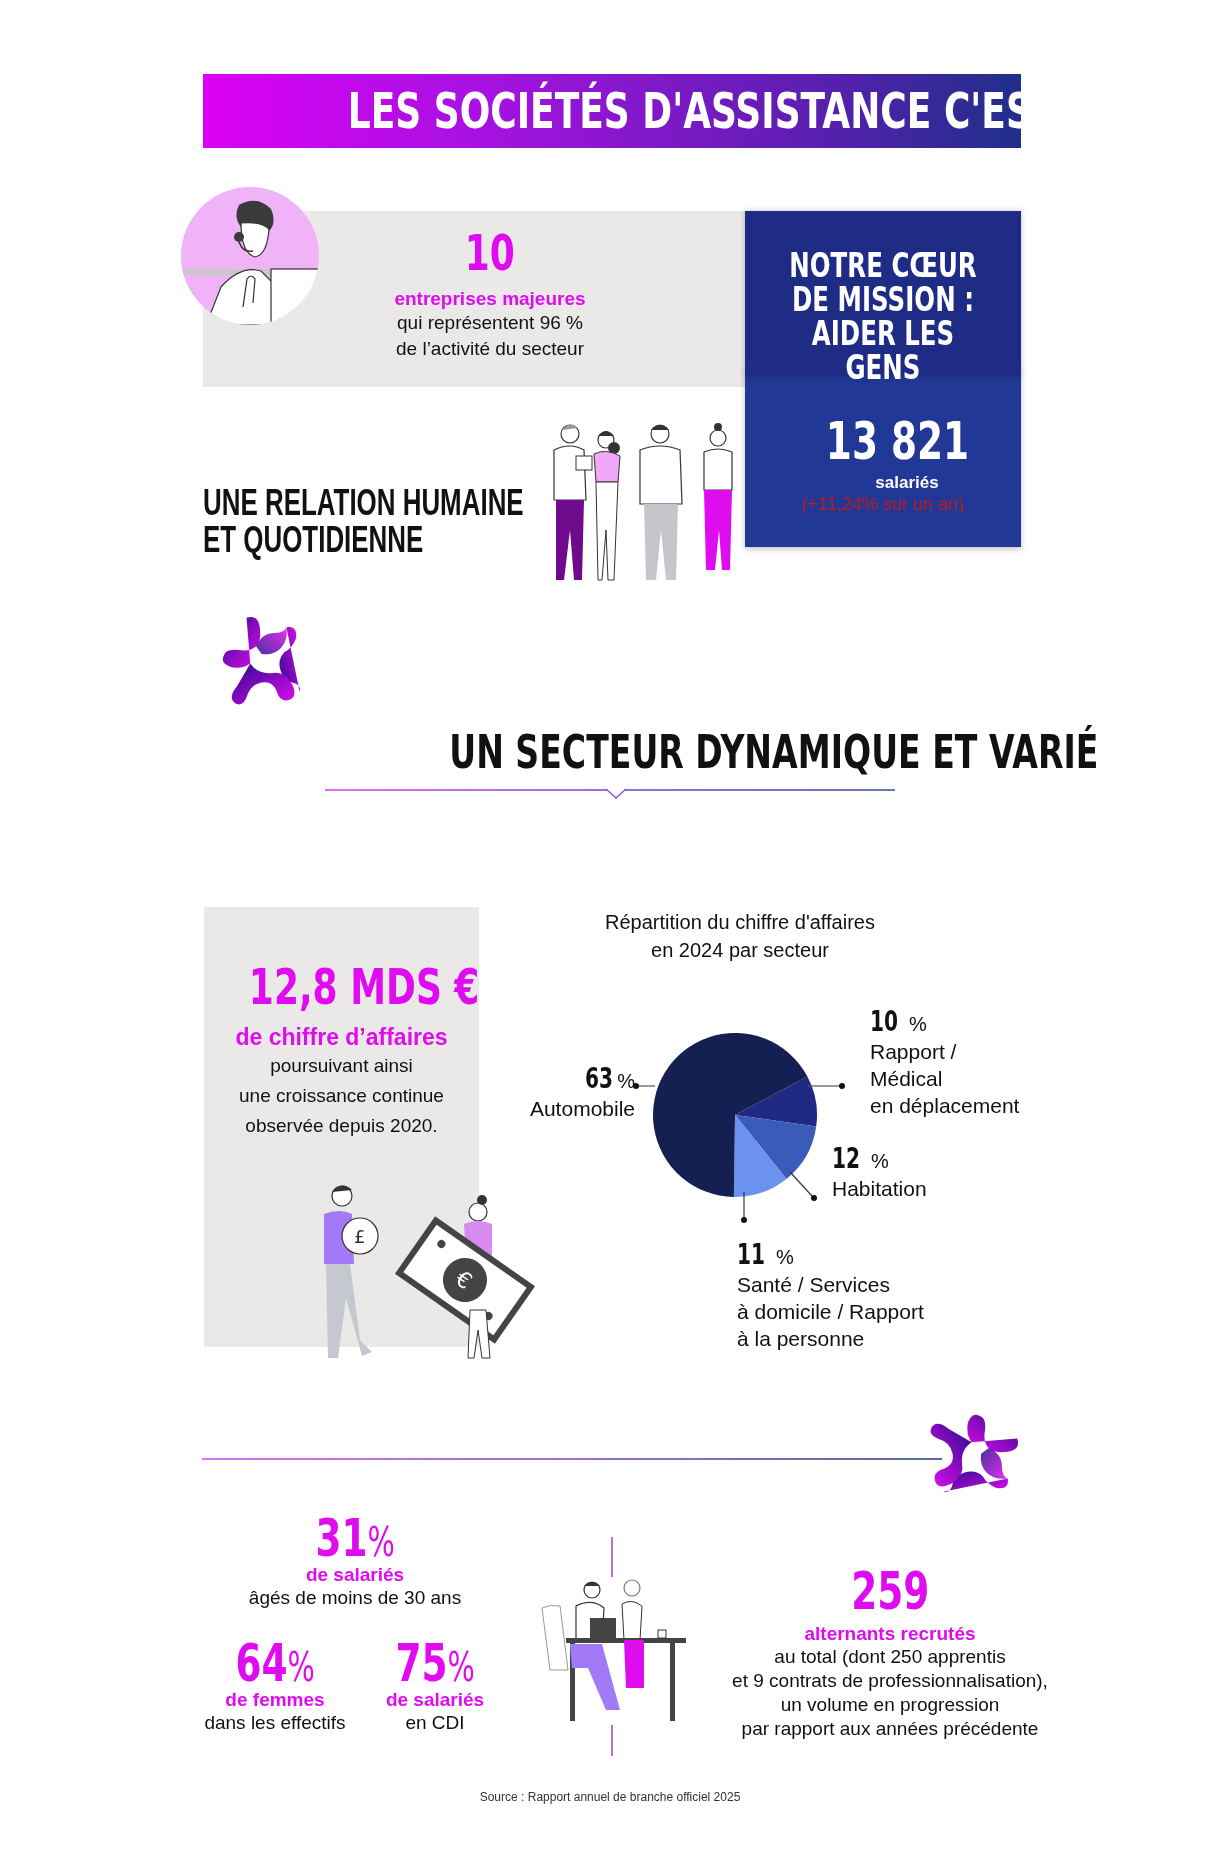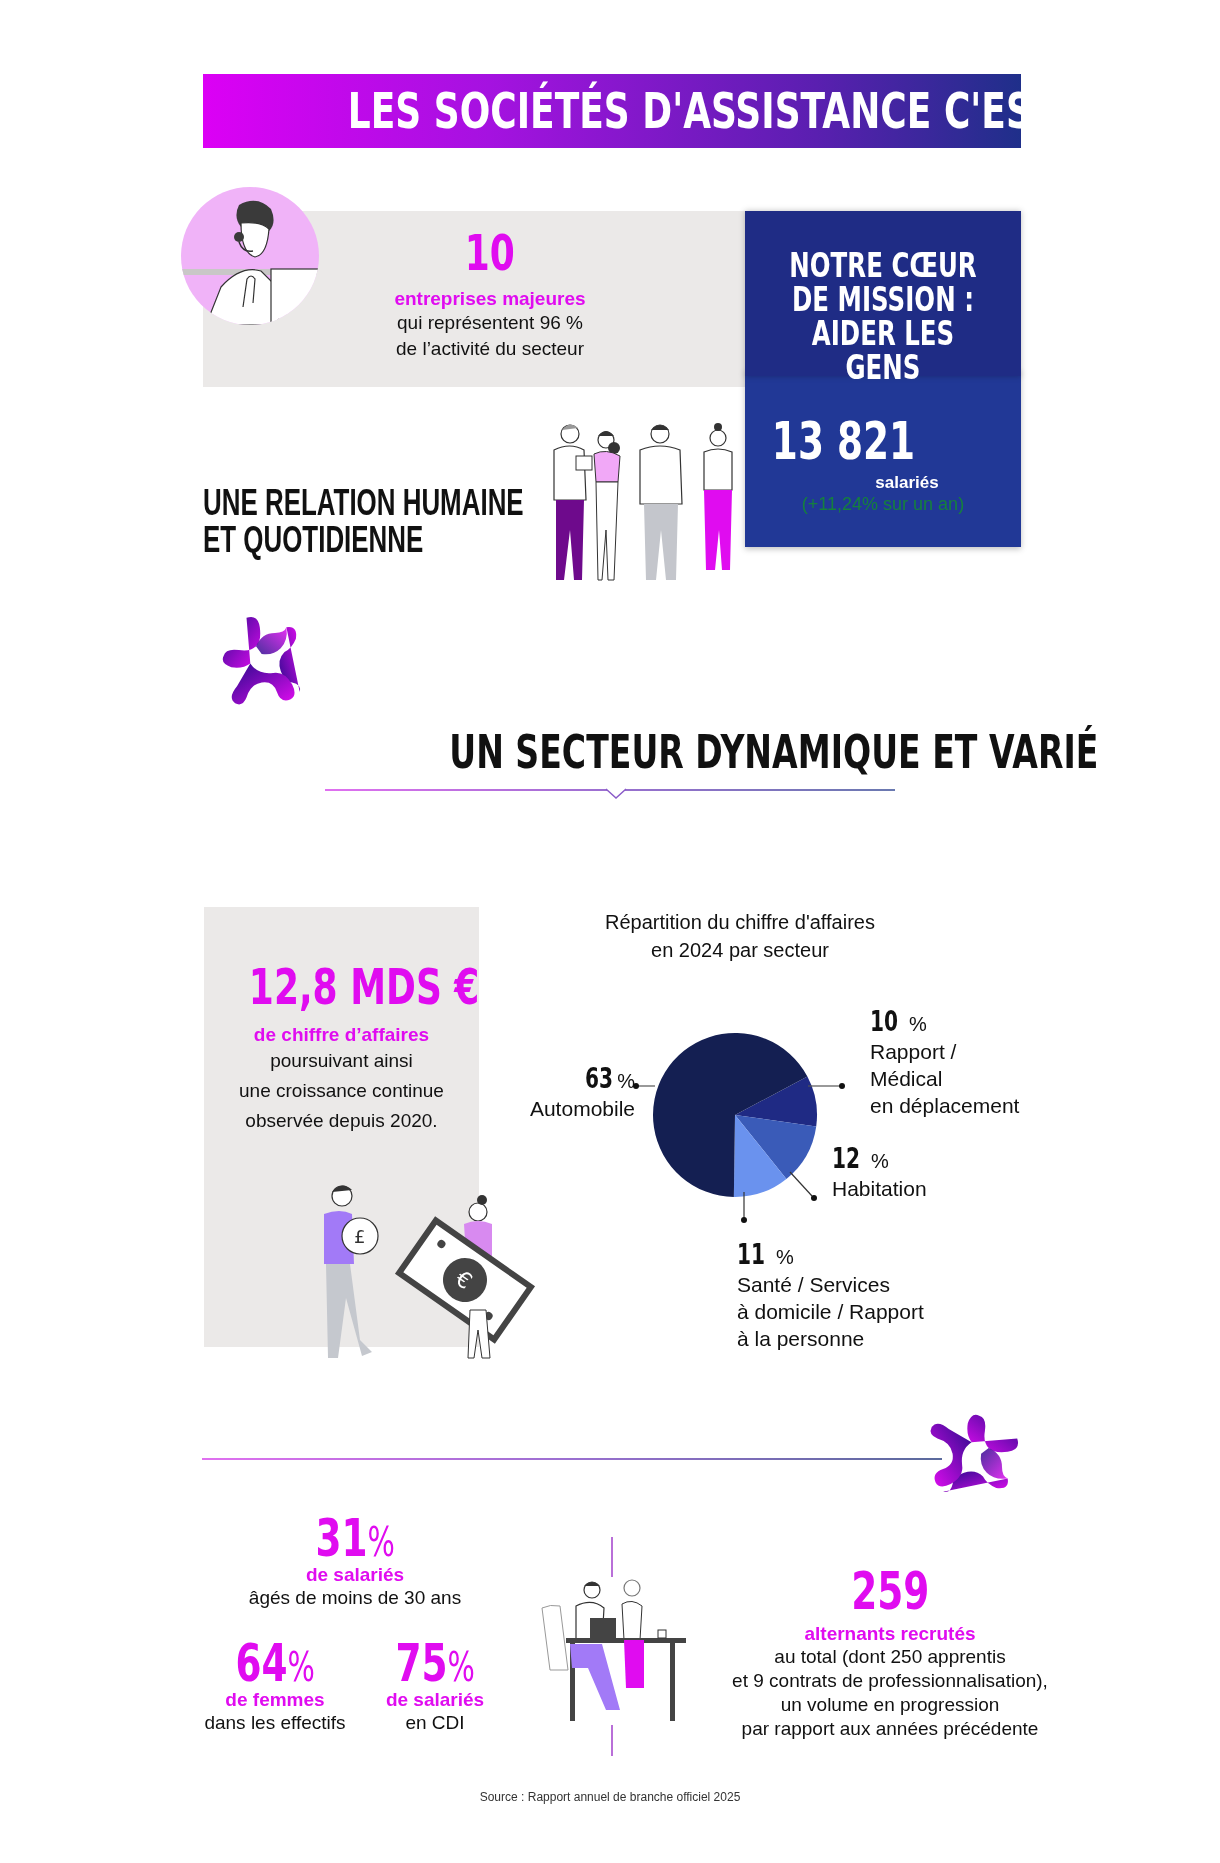--- a/index.html
+++ b/index.html
@@ -20,37 +20,37 @@
   .ten-block { left: 340px; top: 228px; width: 300px; text-align: center; }
   .ten-num { color: #e00cf0; font-family: "DejaVu Sans", sans-serif; font-weight: bold; font-size: 50px; transform: scaleX(0.72); display: inline-block; line-height: 1; }
   .ten-sub { color: #e00cf0; font-weight: bold; font-size: 19px; margin-top: 10px; }
   .ten-desc { font-size: 19px; line-height: 26px; color: #111; }
 
   
   .blue-card-top { left: 745px; top: 211px; width: 276px; height: 165px; background: #1f2c85; box-shadow: 0 0 6px rgba(0,0,0,0.25); }
   .blue-card-bottom { left: 745px; top: 370px; width: 276px; height: 177px; background: #213896; box-shadow: 0 2px 6px rgba(0,0,0,0.25); }
   .mission-text { color: #fff; font-family: "DejaVu Sans", sans-serif; font-weight: bold; font-size: 34px; line-height: 34px; text-align: center; width: 276px; left: 745px; top: 248px; }
   .mission-text span { display: block; transform: scaleX(0.72); }
-  .emp-num { color: #fff; font-family: "DejaVu Sans", sans-serif; font-weight: bold; font-size: 52px; text-align: center; width: 276px; left: 706px; top: 415px; line-height: 1; }
+  .emp-num { color: #fff; font-family: "DejaVu Sans", sans-serif; font-weight: bold; font-size: 52px; text-align: center; width: 276px; left: 760px; top: 415px; line-height: 1; }
   .emp-num span { display: inline-block; transform: scaleX(0.72); }
   .emp-label { color: #fff; font-weight: bold; font-size: 17px; text-align: center; width: 324px; left: 745px; top: 473px; }
-  .emp-growth { color: #15803d; font-size: 18px; text-align: center; width: 276px; left: 745px; top: 494px; }
+  .emp-growth { color: #b91c1c; font-size: 18px; text-align: center; width: 276px; left: 745px; top: 494px; }
 
   .relation-title { left: 203px; top: 484px; font-family: Liberation Sans, sans-serif; font-weight: bold; font-size: 36px; line-height: 37px; color: #111; }
   .relation-title span { display: block; transform: scaleX(0.72); transform-origin: left top; white-space: nowrap; }
 
   
   .section-title { left: 323px; top: 725px; width: 572px; text-align: center; font-family: "DejaVu Sans", sans-serif; font-weight: bold; font-size: 46px; color: #111; white-space: nowrap; }
   .section-title span { display: inline-block; transform: scaleX(0.72); }
   .section-underline { left: 325px; top: 789px; width: 570px; height: 2px; background: linear-gradient(90deg, #e070f0, #9a6fd0 50%, #6a79b0); }
 
   .revenue-card { left: 204px; top: 907px; width: 275px; height: 440px; background: #ebe9e8; }
   .rev-block { left: 204px; top: 962px; width: 275px; text-align: center; }
   .rev-num { color: #e00cf0; font-family: "DejaVu Sans", sans-serif; font-weight: bold; font-size: 50px; line-height: 1; display: inline-block; transform: scaleX(0.72); white-space: nowrap; }
-  .rev-sub { color: #e00cf0; font-weight: bold; font-size: 19px; margin-top: 12px; }
+  .rev-sub { color: #e00cf0; font-weight: bold; font-size: 23px; margin-top: 12px; }
   .rev-desc { font-size: 19px; line-height: 30px; color: #111; }
 
   .chart-title { left: 540px; top: 908px; width: 400px; text-align: center; font-size: 20px; line-height: 28px; color: #111; }
 
   .pct-num { font-family: "DejaVu Sans", sans-serif; font-weight: bold; font-size: 28px; color: #111; display: inline-block; transform: scaleX(0.72); transform-origin: left center; }
   .pct-sign { font-size: 20px; color: #111; }
   .pie-label { font-size: 21px; line-height: 27px; color: #111; }
 
   
   .bottom-line { left: 202px; top: 1458px; width: 740px; height: 2px; background: linear-gradient(90deg, #e070f0, #9a6fd0 50%, #5a6a9c); }

